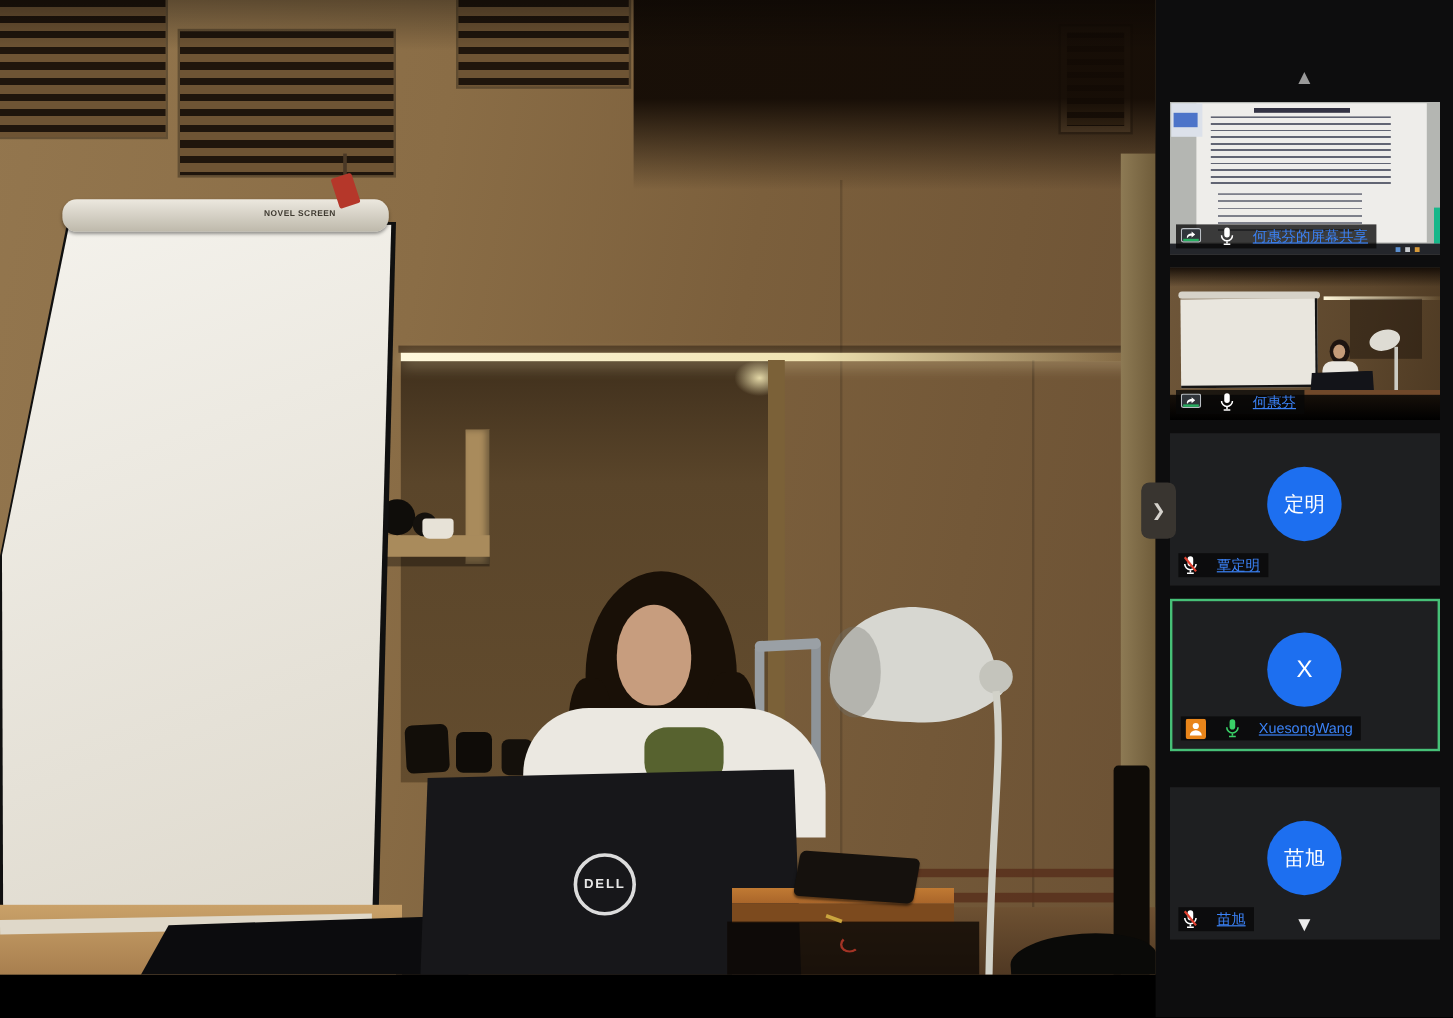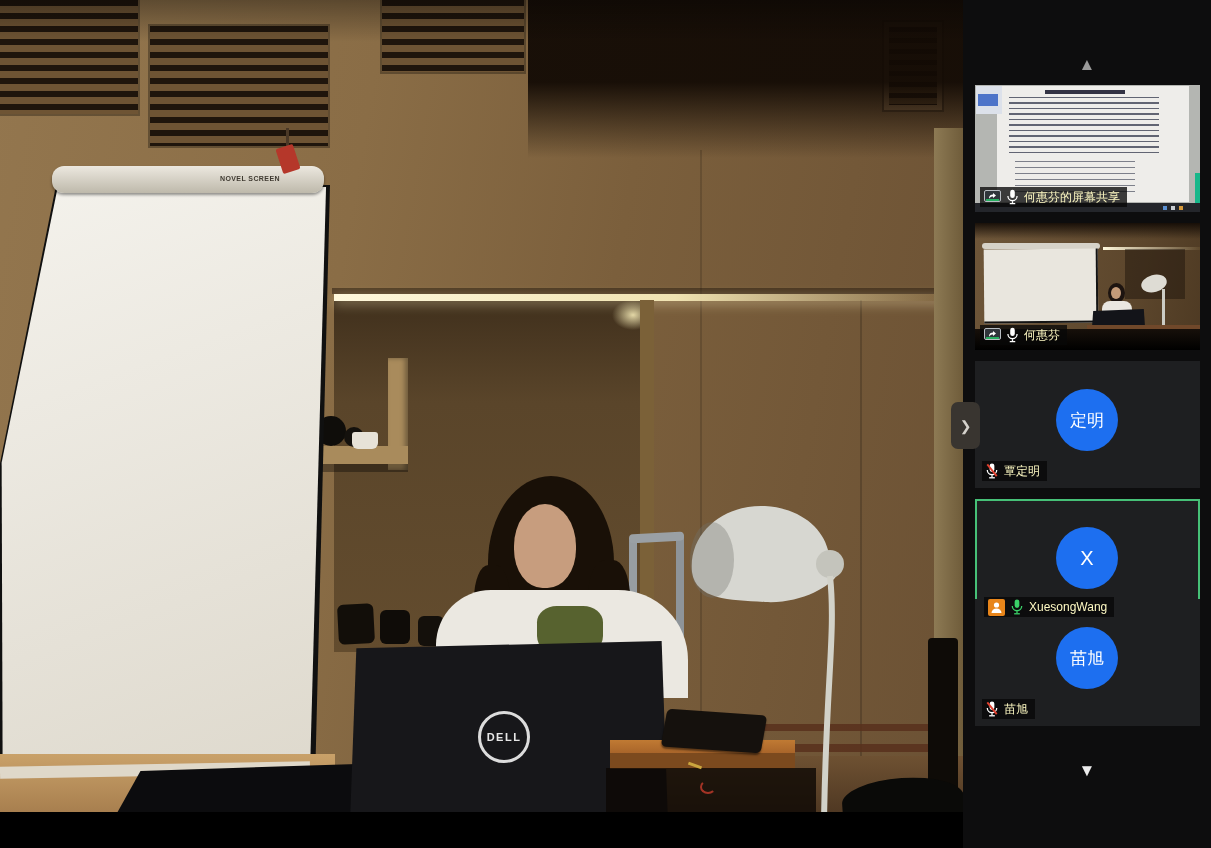--- a/index.html
+++ b/index.html
@@ -112,30 +112,30 @@
   
   .sidebar { position:absolute; left:963px; top:0; width:248px; height:848px; background:#0d0d0e; }
   .scroll-up { position:absolute; top:56px; left:0; width:100%; text-align:center;
        color:#9a9a9a; font-size:17px; line-height:1; cursor:pointer; }
   .scroll-down { position:absolute; top:762px; left:0; width:100%; text-align:center;
        color:#ececec; font-size:17px; line-height:1; cursor:pointer; }
 
   .tile { position:absolute; left:12px; width:225px; height:127px; background:#1e1f21; overflow:hidden; }
   .tile-1 { top:85px; } .tile-2 { top:223px; } .tile-3 { top:361px; }
   .tile-4 { top:499px; border:2px solid #46c077; }
-  .tile-5 { top:599px;padding-left:12px; }
+  .tile-5 { top:656px;padding-left:12px; }
   .tile div { position:absolute; }
 
   .avatar { left:81px; top:28px; width:62px; height:62px; border-radius:50%; background:#1d6ff0;
        display:flex; align-items:center; justify-content:center; color:#fff; font-size:17px; }
   .tile-4 .avatar { left:79px; top:26px; font-size:20px; }
 
-  .vlabel { position:absolute; left:7px; bottom:7px; display:flex; align-items:center; gap:6px;
-       background:rgba(8,8,8,.78); padding:2px 7px 2px 4px; height:20px; color:#fef9c3;
-       font-size:12px; white-space:nowrap; z-index:5; }
+  .vlabel { position:absolute; left:7px; bottom:7px; display:flex; align-items:center; gap:16px;
+       background:rgba(8,8,8,.78); padding:2px 7px 2px 4px; height:20px; color:#3b82f6;
+       font-size:12px; white-space:nowrap; z-index:5;text-decoration:underline; }
   .tile-1 .vlabel, .tile-2 .vlabel { left:5px; bottom:5px; }
 
   
   .t1-bg { left:0; top:0; width:225px; height:127px; background:#b4b6b2; }
   .t1-page { left:22px; top:1px; width:192px; height:116px; background:#eeedea; }
   .t1-lines1 { left:34px; top:12px; width:150px; height:58px;
        background:repeating-linear-gradient(180deg,rgba(50,55,75,.75) 0 1.5px,rgba(0,0,0,0) 1.5px 5.5px); }
   .t1-lines2 { left:40px; top:76px; width:120px; height:32px;
        background:repeating-linear-gradient(180deg,rgba(50,55,75,.6) 0 1.5px,rgba(0,0,0,0) 1.5px 6px); }
   .t1-title { left:70px; top:5px; width:80px; height:4px; background:#334; }

